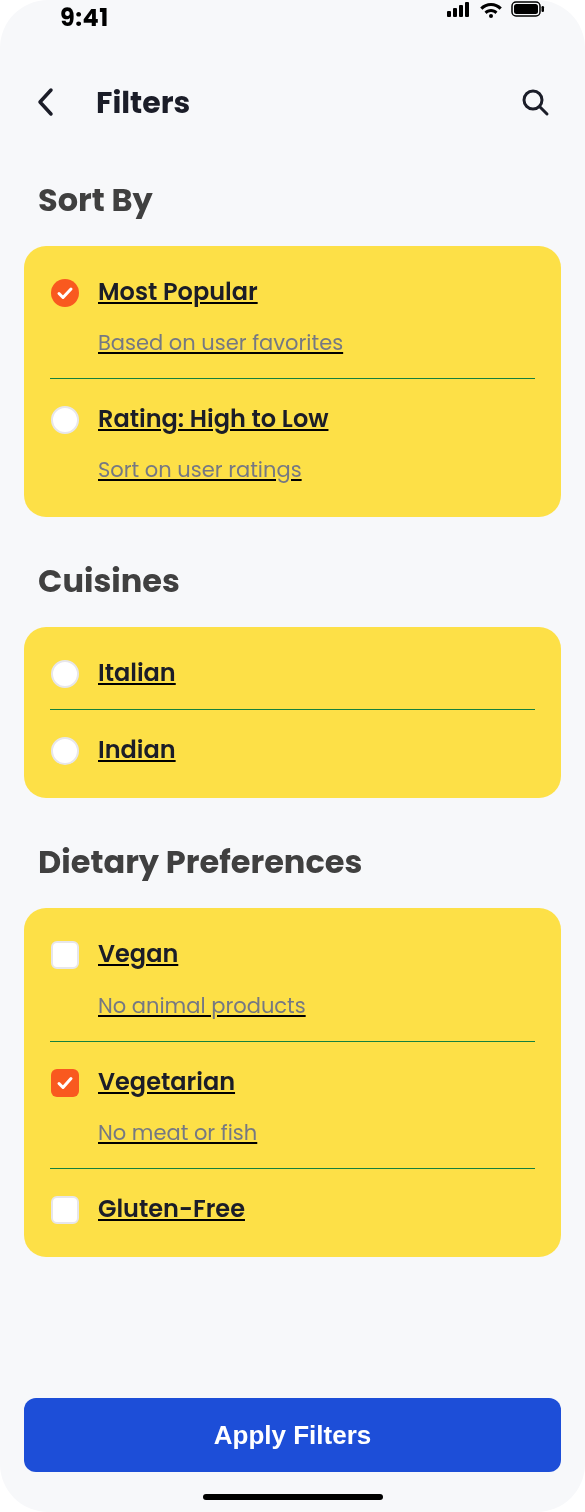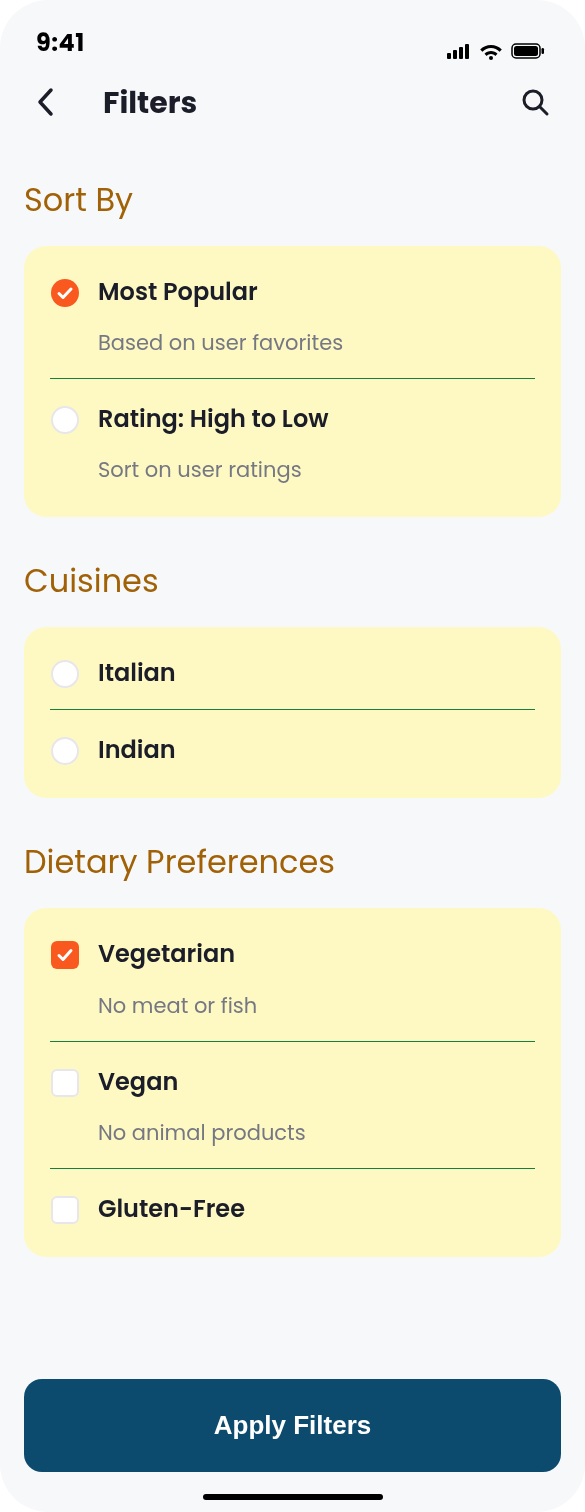--- a/index.html
+++ b/index.html
@@ -17,42 +17,42 @@
     border-radius: 48px;
     overflow: hidden;
     position: relative;
     display: flex;
     flex-direction: column;
   }
   
   .status-bar {
     height: 60px;
     display: flex;
-    align-items: flex-end;
+    align-items: flex-start;
     justify-content: space-between;
-    padding: 0 40px 0 36px;
+    padding: 0 40px 0 60px;
   }
   .status-time {
     font-size: 24px;
     font-weight: 700;
     color: #000;
     letter-spacing: 0.5px;
   }
   .status-icons {
     display: flex;
     align-items: center;
     gap: 8px;
   }
   .status-icons svg { display: block; }
   
   .top-nav {
     display: flex;
     align-items: center;
     padding: 20px 28px 20px 24px;
-    gap: 35px;
+    gap: 28px;
   }
   .back-btn, .search-btn {
     width: 44px;
     height: 44px;
     display: flex;
     align-items: center;
     justify-content: center;
     background: transparent;
     border: none;
     cursor: pointer;
@@ -64,29 +64,31 @@
     flex: 1;
   }
   
   .content {
     flex: 1;
     overflow-y: auto;
     padding: 30px 24px 0 24px;
   }
   .section-title {
     font-size: 32px;
-    font-weight: 400;
-    color: #a16207;
+    font-weight: 700;
+    color: #404040;
     margin-bottom: 22px;
+    margin-left: 14px;
   }
   .card {
-    background: #fef9c3;
+    background: #fde047;
     border-radius: 22px;
     padding: 24px 26px;
     margin-bottom: 40px;
+    text-decoration: underline;
   }
   .row {
     display: flex;
     align-items: flex-start;
     gap: 18px;
     padding: 6px 0 8px 0;
   }
   .row + .row {
     border-top: 1px solid #15803d;
     padding-top: 24px;
@@ -138,24 +140,24 @@
     font-weight: 400;
     color: #757883;
     margin-top: 20px;
   }
   
   .apply-wrap {
     padding: 0 24px 40px 24px;
   }
   .apply-btn {
     width: 100%;
-    height: 93px;
+    height: 74px;
     border: none;
-    border-radius: 18px;
-    background: #0c4a6e;
+    border-radius: 12px;
+    background: #1d4ed8;
     color: #fff;
     font-size: 26px;
     font-weight: 600;
     cursor: pointer;
   }
   .home-indicator {
     position: absolute;
     bottom: 12px;
     left: 50%;
     transform: translateX(-50%);
@@ -266,45 +268,45 @@
         <div class="row-text">
           <div class="row-label">Indian</div>
         </div>
       </div>
     </div>
 
     <h2 class="section-title">Dietary Preferences</h2>
     <div class="card">
       <div class="row">
         <div class="control">
+          <div class="checkbox"></div>
+        </div>
+        <div class="row-text">
+          <div class="row-label">Vegan</div>
+          <div class="row-sub">No animal products</div>
+        </div>
+      </div>
+      <div class="row">
+        <div class="control">
           <div class="checkbox checked">
             <svg width="20" height="20" viewBox="0 0 20 20">
                 <path d="M4 10.5 L8 14.5 L16 5.5" stroke="#fff" stroke-width="3" fill="none" stroke-linecap="round" stroke-linejoin="round"></path>
               </svg>
           </div>
         </div>
         <div class="row-text">
           <div class="row-label">Vegetarian</div>
           <div class="row-sub">No meat or fish</div>
         </div>
       </div>
       <div class="row">
         <div class="control">
           <div class="checkbox"></div>
         </div>
         <div class="row-text">
-          <div class="row-label">Vegan</div>
-          <div class="row-sub">No animal products</div>
-        </div>
-      </div>
-      <div class="row">
-        <div class="control">
-          <div class="checkbox"></div>
-        </div>
-        <div class="row-text">
           <div class="row-label">Gluten-Free</div>
         </div>
       </div>
     </div>
 
   </div>
 
   <div class="apply-wrap">
     <button class="apply-btn">Apply Filters</button>
   </div>

